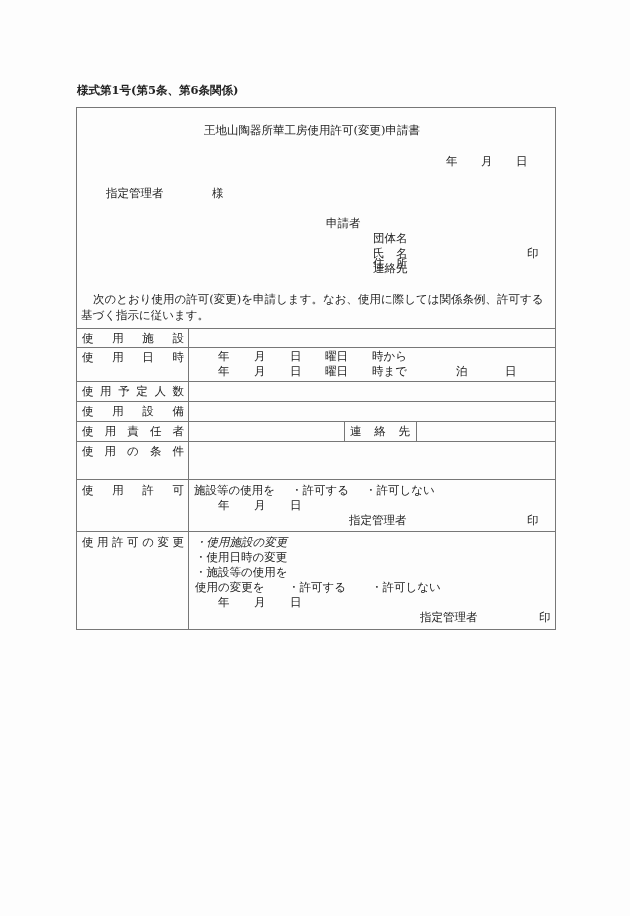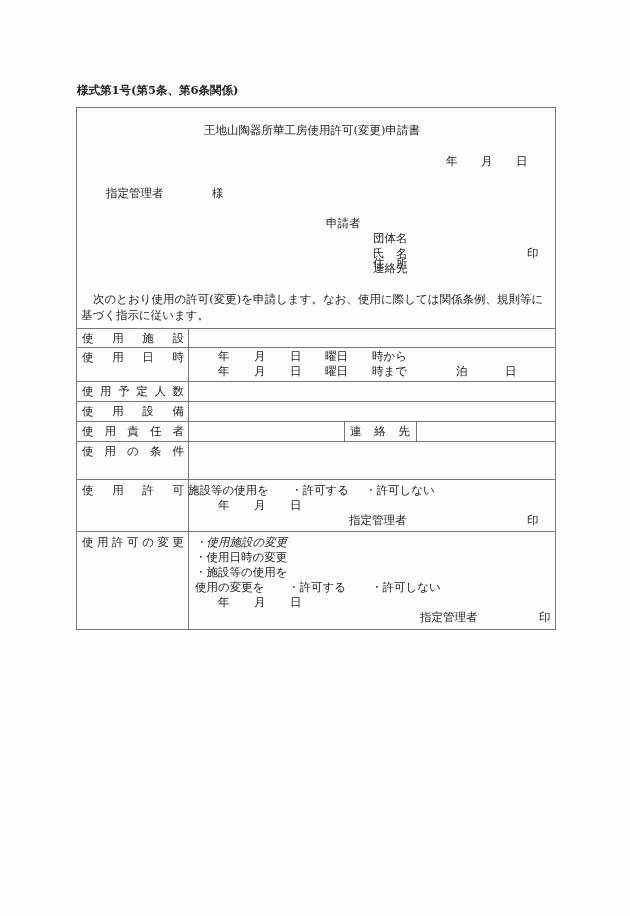--- a/index.html
+++ b/index.html
@@ -31,21 +31,21 @@
 <div class="abs" style="left:106px;top:188px;">指定管理者</div>
 <div class="abs" style="left:212px;top:188px;">様</div>
 
 <div class="abs" style="left:326px;top:218px;">申請者</div>
 <div class="abs" style="left:373px;top:218px;margin-top:40px;">住　所</div>
 <div class="abs" style="left:373px;top:233px;">団体名</div>
 <div class="abs" style="left:373px;top:248px;">氏　名</div>
 <div class="abs" style="left:373px;top:263px;">連絡先</div>
 <div class="abs" style="left:527px;top:248px;">印</div>
 
-<div class="abs" style="left:93px;top:294px;">次のとおり使用の許可(変更)を申請します。なお、使用に際しては関係条例、規則等に</div>
+<div class="abs" style="left:93px;top:294px;">次のとおり使用の許可(変更)を申請します。なお、使用に際しては関係条例、許可する</div>
 <div class="abs" style="left:81px;top:310px;font-family:Liberation Mono, monospace;">基づく指示に従います。</div>
 
 <div class="hline" style="top:328px;"></div>
 <div class="hline" style="top:347px;"></div>
 <div class="hline" style="top:381px;"></div>
 <div class="hline" style="top:401px;"></div>
 <div class="hline" style="top:421px;"></div>
 <div class="hline" style="top:441px;"></div>
 <div class="hline" style="top:479px;"></div>
 <div class="hline" style="top:531px;"></div>
@@ -121,21 +121,21 @@
     <span>件</span>
 </div>
 <div class="abs" style="left:190px;top:442px;width:364px;height:36px;"></div>
 
 <div class="lbl" style="top:485px;">
   <span>使</span>
     <span>用</span>
     <span>許</span>
     <span>可</span>
 </div>
-<div class="abs" style="left:188px;top:485px;">施設等の使用を</div>
+<div class="abs" style="left:194px;top:485px;">施設等の使用を</div>
 <div class="abs" style="left:291px;top:485px;">・許可する</div>
 <div class="abs" style="left:365px;top:485px;">・許可しない</div>
 <div class="abs" style="left:218px;top:500px;">年</div>
 <div class="abs" style="left:254px;top:500px;">月</div>
 <div class="abs" style="left:290px;top:500px;">日</div>
 <div class="abs" style="left:349px;top:515px;">指定管理者</div>
 <div class="abs" style="left:527px;top:515px;">印</div>
 
 <div class="lbl" style="top:537px;">
   <span>使</span>

